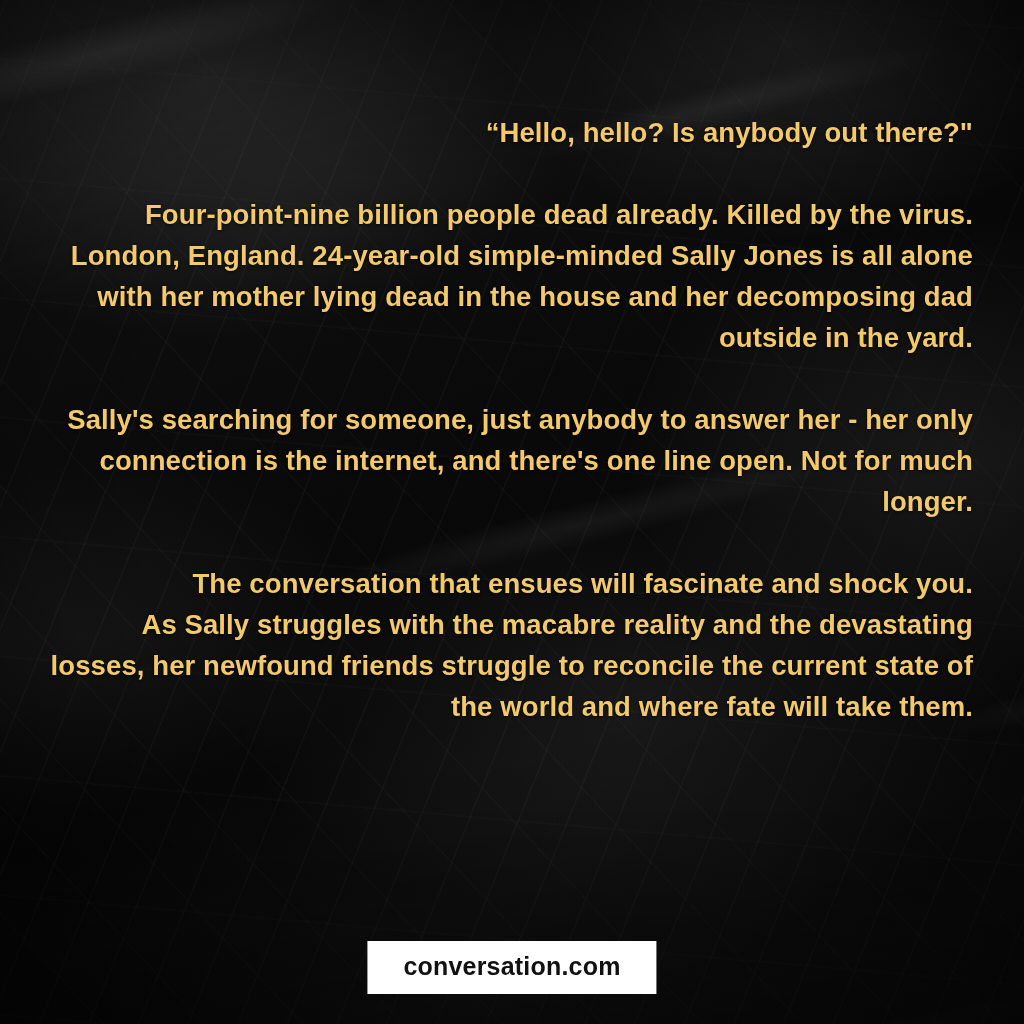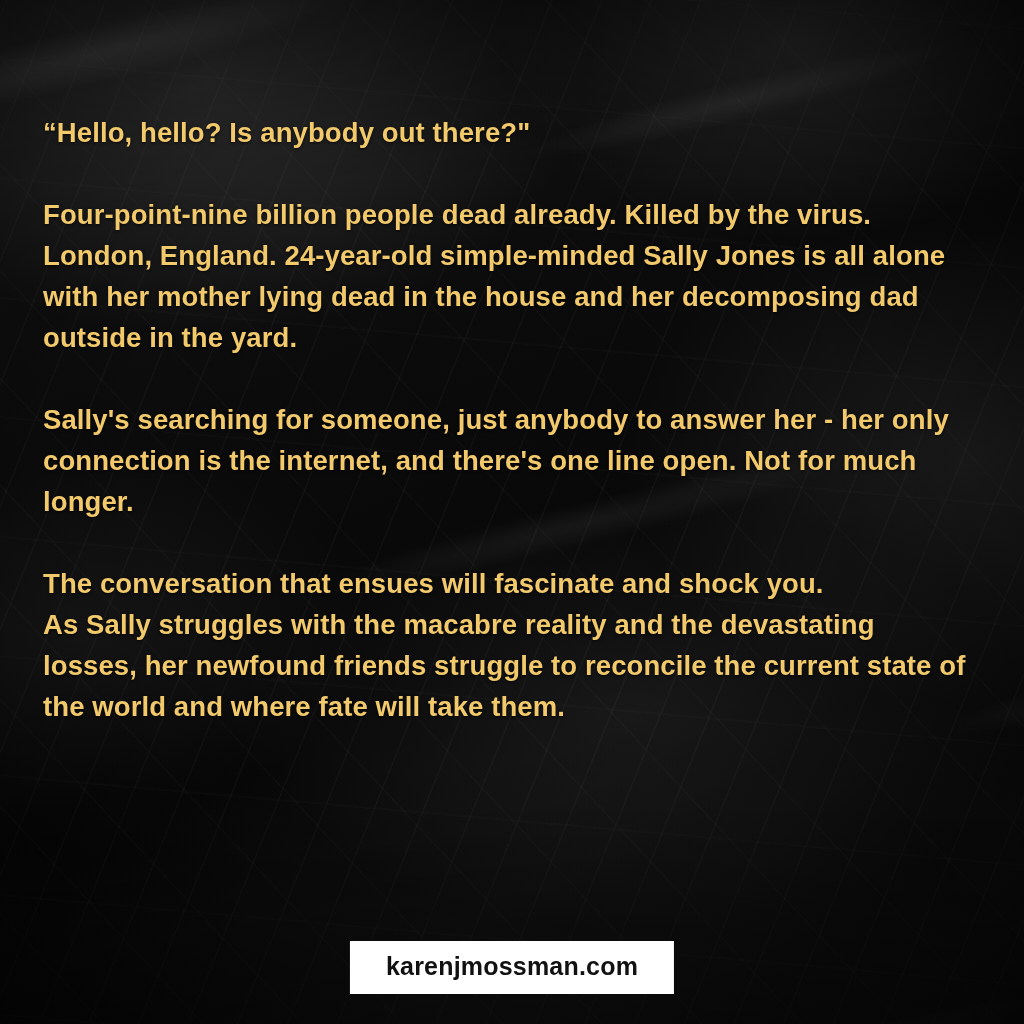--- a/index.html
+++ b/index.html
@@ -72,20 +72,21 @@
     left: 43px;
     top: 112px;
     width: 930px;
     color: #f2c96b;
     font-size: 27.5px;
     line-height: 41px;
     font-weight: 600;
     letter-spacing: 0.1px;
     white-space: pre-wrap;
     text-shadow: 0 1px 3px rgba(0,0,0,0.75);
+    text-align: right;
   }
 
   .footer-badge {
     position: absolute;
     left: 50%;
     transform: translateX(-50%);
     bottom: 30px;
     background: #ffffff;
     color: #111111;
     padding: 13px 36px 15px;
@@ -108,14 +109,14 @@
   <div class="blurb">“Hello, hello? Is anybody out there?"
 
 Four-point-nine billion people dead already. Killed by the virus.
 London, England. 24-year-old simple-minded Sally Jones is all alone with her mother lying dead in the house and her decomposing dad outside in the yard.
 
 Sally's searching for someone, just anybody to answer her - her only connection is the internet, and there's one line open. Not for much longer.
 
 The conversation that ensues will fascinate and shock you.
 As Sally struggles with the macabre reality and the devastating losses, her newfound friends struggle to reconcile the current state of the world and where fate will take them.</div>
 
-  <div class="footer-badge">karenjmossman.com</div>
+  <div class="footer-badge">conversation.com</div>
 </div>
 
 </body></html>

